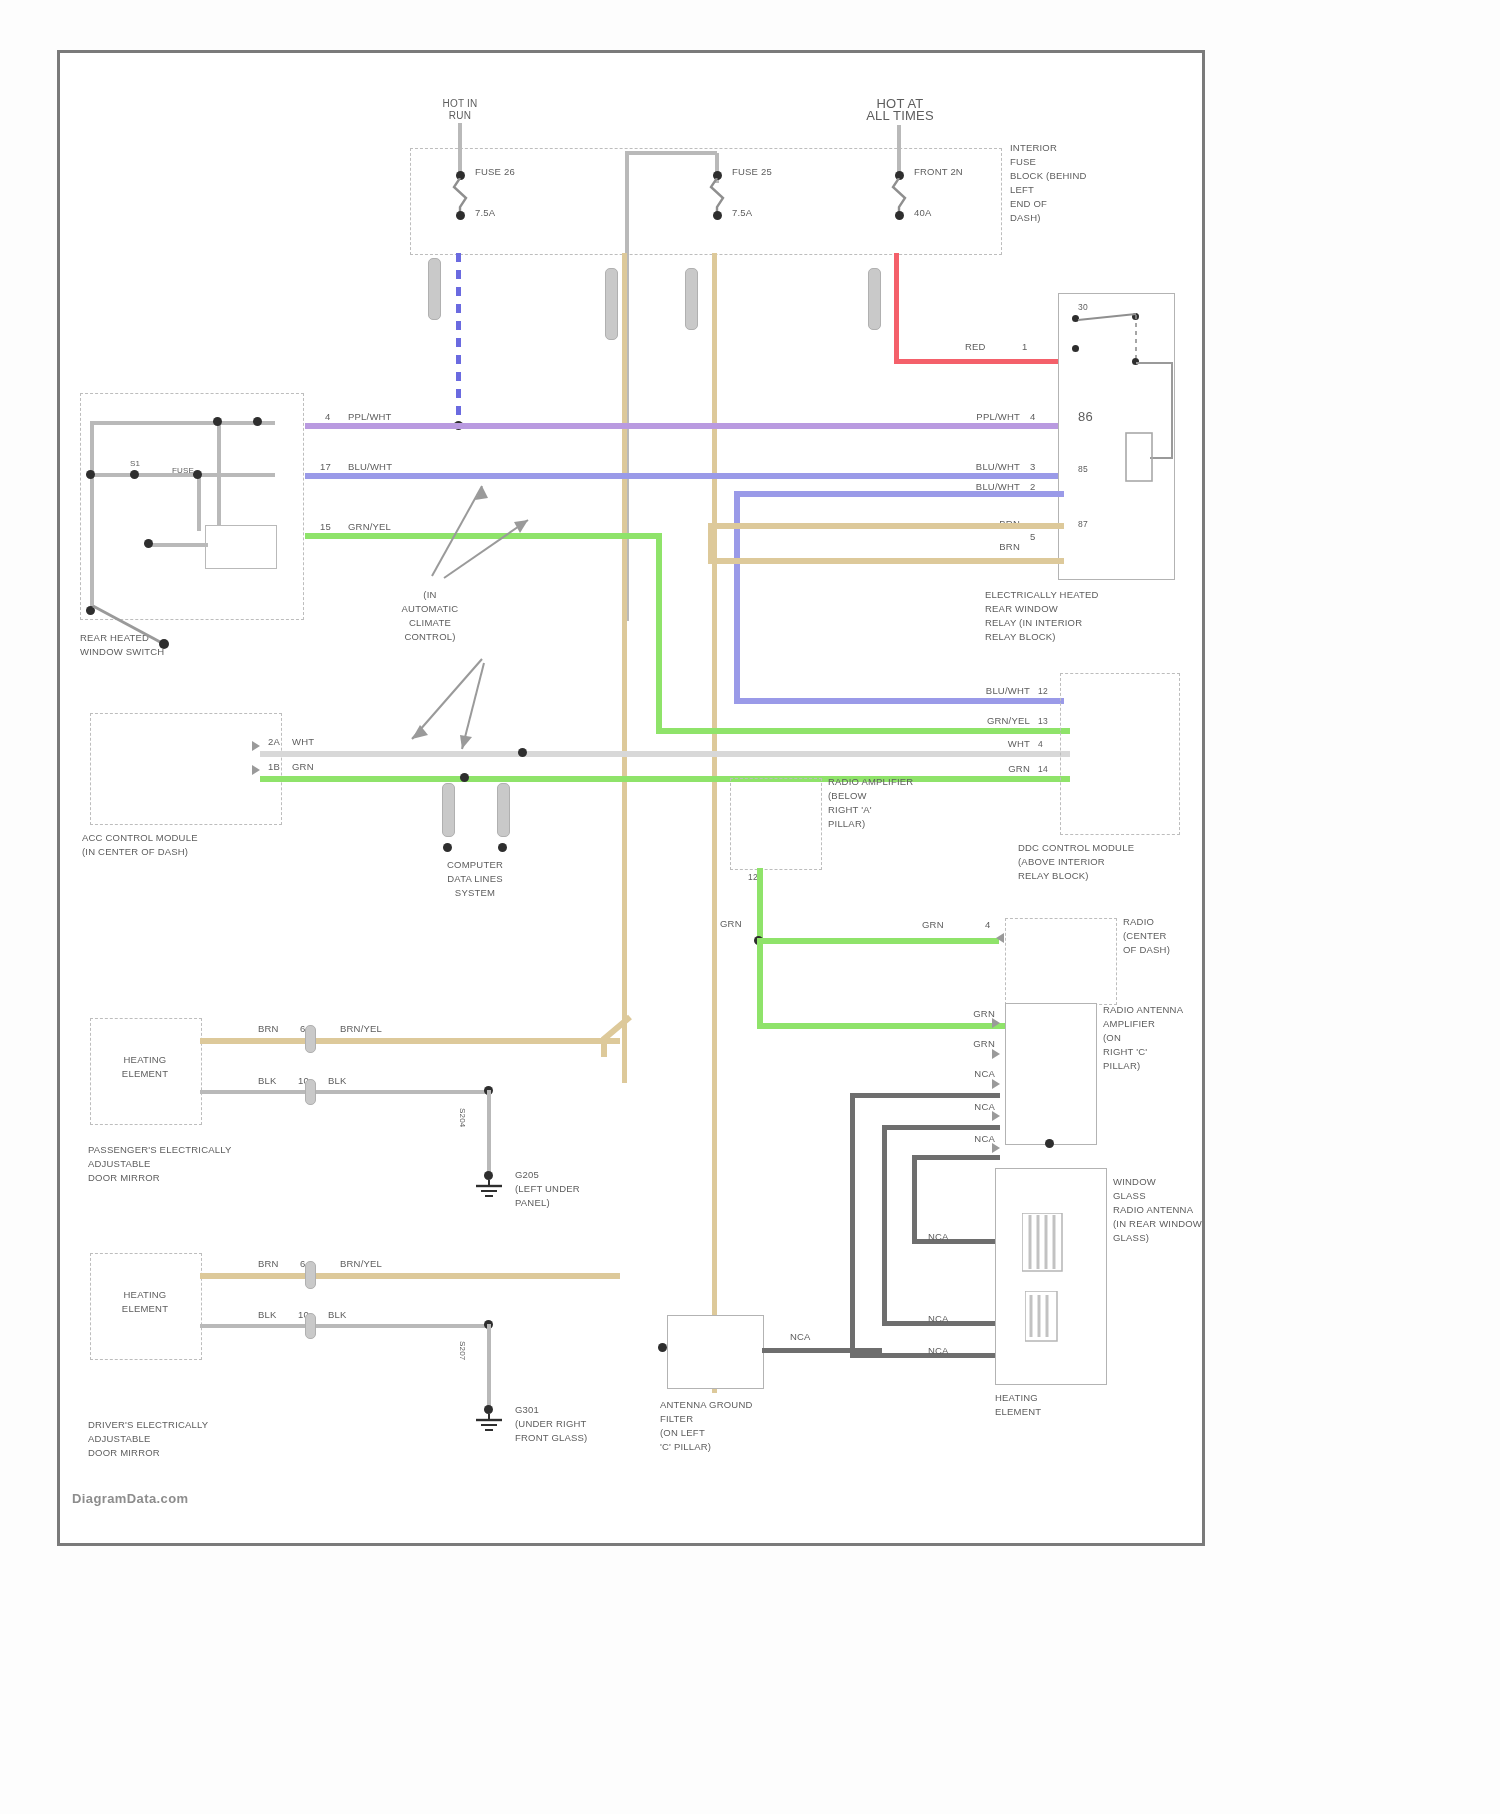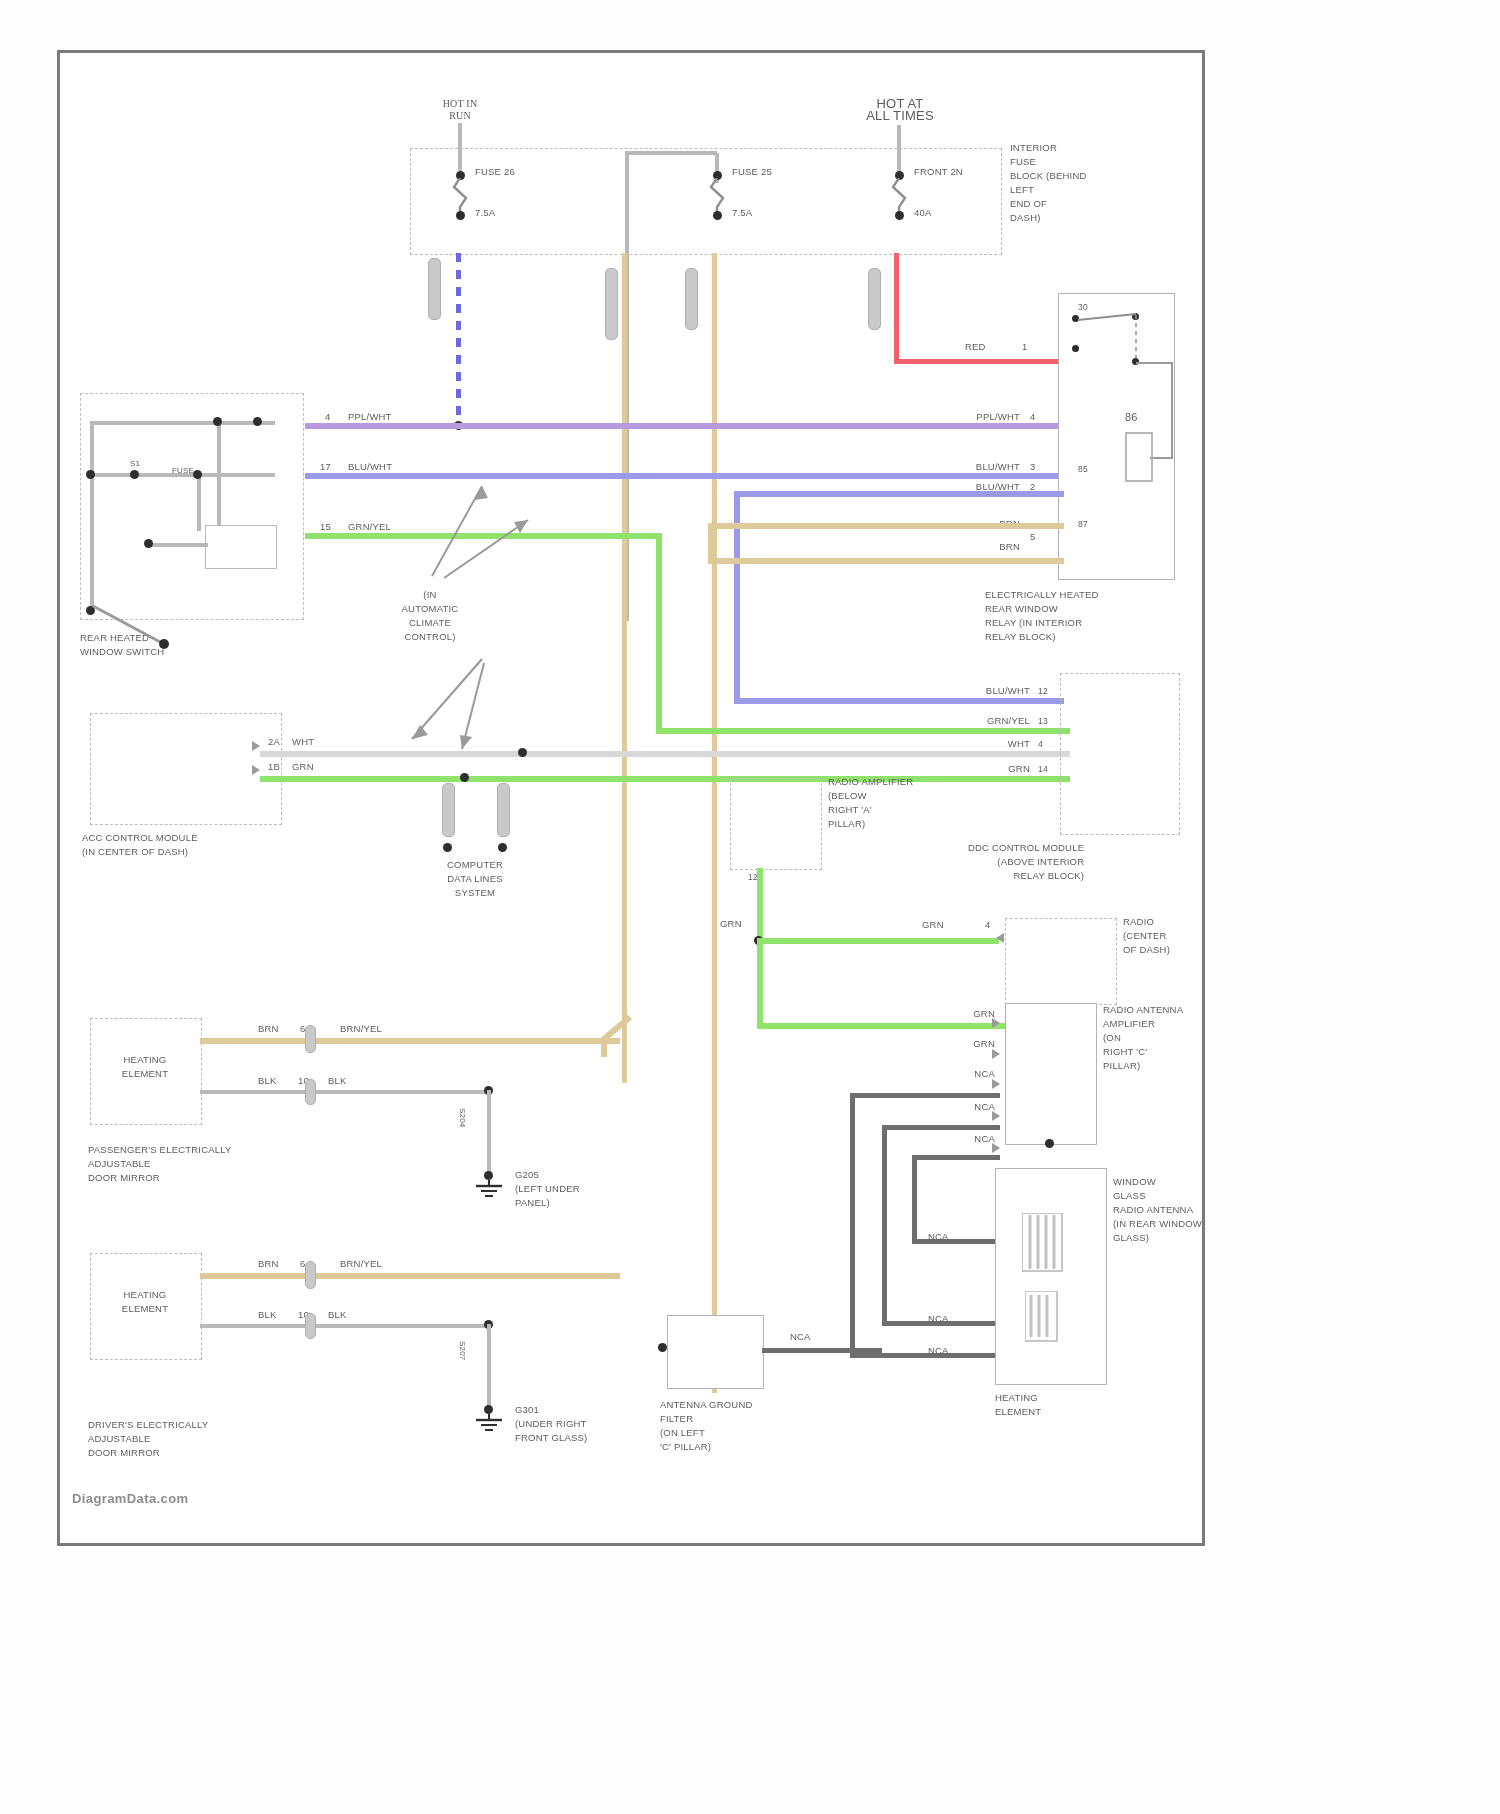--- a/index.html
+++ b/index.html
@@ -44,21 +44,21 @@
     background-image:repeating-linear-gradient(to bottom,#6a6ae0 0 9px,transparent 9px 17px);}
 </style>
 </head>
 <body>
 
 <div id="page">
   <div id="frame">
 
     <div class="dashbox" style="left:350px;top:95px;width:590px;height:105px;"></div>
 
-    <div class="lbl c" style="left:355px;top:45px;width:90px;font-size:10px;font-family:Liberation Serif, serif;">HOT IN
+    <div class="lbl c" style="left:355px;top:45px;width:90px;font-size:10px;">HOT IN
 RUN</div>
     <div class="lbl c" style="left:790px;top:45px;width:100px;font-size:13px;">HOT AT
 ALL TIMES</div>
 
     <div class="wire wv w-gry" style="left:398px;top:70px;height:55px;"></div>
     <div class="dot" style="left:396px;top:118px;"></div>
     <svg style="position:absolute;left:392px;top:125px;" width="16" height="38">
       <path d="M8 0 L2 9 L14 20 L8 29 L8 38" stroke="#8f8f8f" stroke-width="2.4" fill="none"></path>
     </svg>
     <div class="dot" style="left:396px;top:158px;"></div>
@@ -170,21 +170,21 @@
     <svg style="position:absolute;left:1010px;top:255px;" width="80" height="60">
       <line x1="8" y1="12" x2="66" y2="6" stroke="#8f8f8f" stroke-width="2.2"></line>
       <line x1="66" y1="7" x2="66" y2="50" stroke="#8f8f8f" stroke-width="1.6" stroke-dasharray="4 4"></line>
     </svg>
     <div class="dot sm" style="left:1072px;top:305px;"></div>
     <svg style="position:absolute;left:1060px;top:300px;" width="60" height="180">
       <path d="M16 10 L52 10 L52 105 L30 105" stroke="#9a9a9a" stroke-width="2" fill="none"></path>
       <rect x="6" y="80" width="26" height="48" fill="none" stroke="#a8a8a8" stroke-width="1.6"></rect>
     </svg>
     <div class="lbl" style="left:1018px;top:248px;font-size:8.5px;">30</div>
-    <div class="lbl" style="left:1018px;top:358px;font-size:11px;margin-left:47px;">86</div>
+    <div class="lbl" style="left:1018px;top:358px;font-size:13px;">86</div>
     <div class="lbl" style="left:1018px;top:410px;font-size:8.5px;">85</div>
     <div class="lbl" style="left:1018px;top:465px;font-size:8.5px;">87</div>
 
     <div class="lbl r" style="left:880px;top:358px;width:80px;">PPL/WHT</div>
     <div class="lbl" style="left:970px;top:358px;">4</div>
 
     <div class="lbl r" style="left:880px;top:408px;width:80px;">BLU/WHT</div>
     <div class="lbl" style="left:970px;top:408px;">3</div>
 
     <div class="lbl r" style="left:880px;top:428px;width:80px;">BLU/WHT</div>
@@ -240,21 +240,21 @@
 PILLAR)</div>
     <div class="lbl" style="left:688px;top:818px;font-size:8.5px;">12</div>
     <div class="lbl" style="left:660px;top:865px;">GRN</div>
     <div class="wire wv w-grn" style="left:697px;top:815px;height:75px;width:6px;"></div>
     <div class="wire wh w-grn" style="left:697px;top:885px;width:242px;height:6px;"></div>
     <div class="dot" style="left:694px;top:883px;"></div>
     <div class="wire wv w-grn" style="left:697px;top:885px;height:90px;width:6px;"></div>
     <div class="wire wh w-grn" style="left:697px;top:970px;width:248px;height:6px;"></div>
 
     <div class="dashbox" style="left:1000px;top:620px;width:118px;height:160px;"></div>
-    <div class="lbl" style="left:908px;top:788px;line-height:14px;text-align:right;">DDC CONTROL MODULE
+    <div class="lbl" style="left:958px;top:788px;line-height:14px;">DDC CONTROL MODULE
 (ABOVE INTERIOR
 RELAY BLOCK)</div>
     <div class="lbl r" style="left:890px;top:632px;width:80px;">BLU/WHT</div>
     <div class="lbl" style="left:978px;top:632px;font-size:8.5px;">12</div>
     <div class="lbl r" style="left:890px;top:662px;width:80px;">GRN/YEL</div>
     <div class="lbl" style="left:978px;top:662px;font-size:8.5px;">13</div>
     <div class="lbl r" style="left:890px;top:685px;width:80px;">WHT</div>
     <div class="lbl" style="left:978px;top:685px;font-size:8.5px;">4</div>
     <div class="lbl r" style="left:890px;top:710px;width:80px;">GRN</div>
     <div class="lbl" style="left:978px;top:710px;font-size:8.5px;">14</div>

